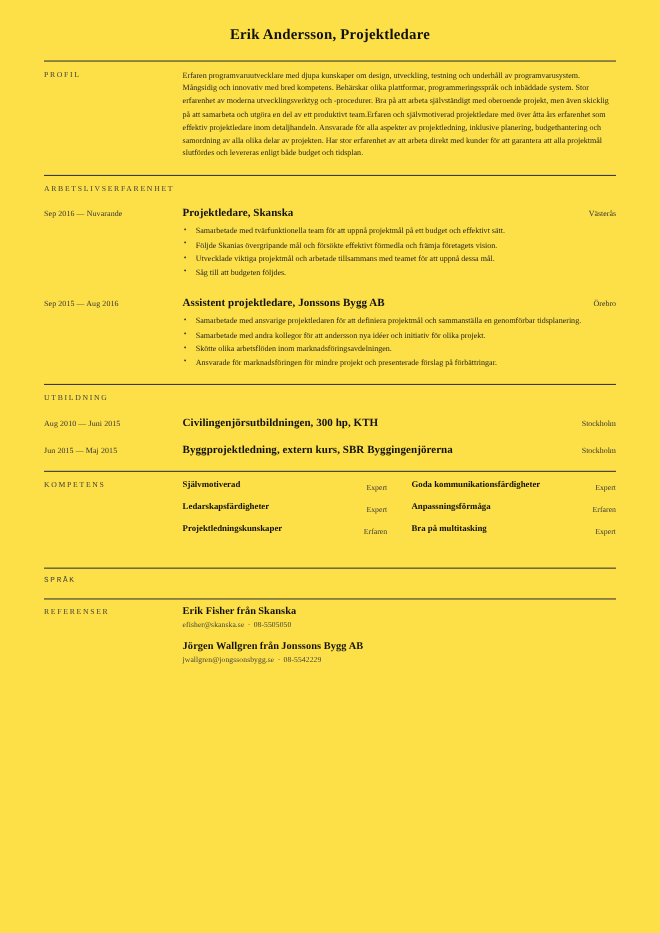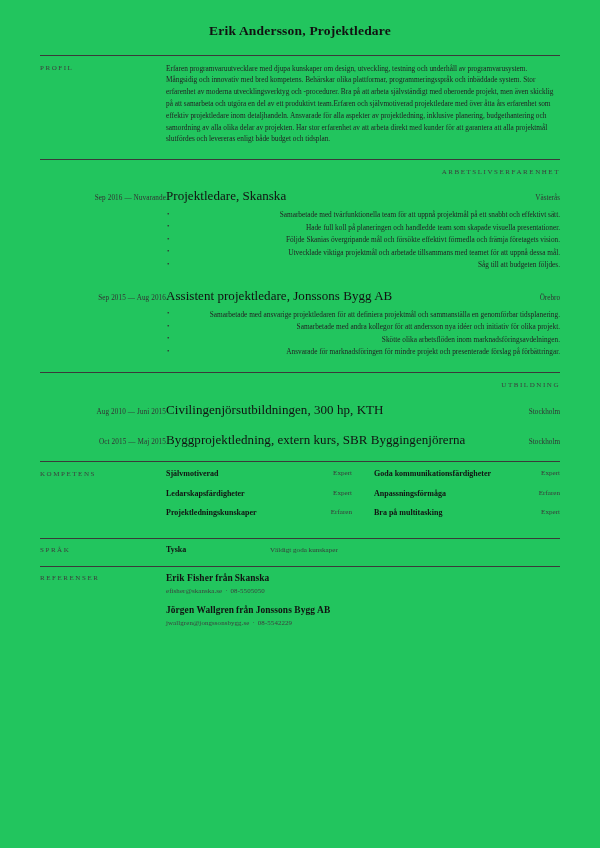--- a/index.html
+++ b/index.html
@@ -11,21 +11,21 @@
     width: 600px;
     height: 848px;
     font-family: "Liberation Serif", "DejaVu Serif", serif;
     color: #1a1a1a;
     overflow: hidden;
   }
   .page {
     position: relative;
     width: 600px;
     height: 848px;
-    background: #22c55e;
+    background: #fde047;
     box-sizing: border-box;
     padding: 0 40px;
   }
 
   
   .header {
     padding-top: 22px;
     text-align: center;
   }
   .cv-name {
@@ -87,22 +87,22 @@
     letter-spacing: 0.1px;
   }
   .entry-main {
     flex: 1 1 auto;
     display: flex;
     align-items: baseline;
     justify-content: space-between;
     min-width: 0;
   }
   .entry-title {
-    font-size: 13px;
-    font-weight: normal;
+    font-size: 10px;
+    font-weight: bold;
     color: #111111;
     letter-spacing: 0.05px;
   }
   .entry-place {
     font-size: 7.2px;
     color: #333333;
     white-space: nowrap;
     padding-left: 8px;
   }
   .bullets {
@@ -139,21 +139,21 @@
     gap: 0;
   }
   .skill-col {
     flex: 1 1 50%;
     min-width: 0;
     padding-right: 0px;
   }
   .skill-col:first-child { padding-right: 22px; }
   .skill-row {
     display: flex;
-    align-items: flex-start;
+    align-items: flex-end;
     justify-content: space-between;
     margin-bottom: 9px;
     gap: 6px;
   }
   .skill-name {
     font-size: 8px;
     font-weight: bold;
     color: #121212;
     line-height: 1.35;
   }
@@ -196,21 +196,21 @@
   .ref-contact {
     font-size: 6.9px;
     color: #3d3d3d;
     margin-top: 4px;
     letter-spacing: 0.1px;
   }
   .ref-contact .dot { padding: 0 3px; }
 
   
   .s-profil { margin-top: 15px; }
-  .s-gap-lg { margin-top: 14px; text-align: right; }
+  .s-gap-lg { margin-top: 14px; }
   .s-gap-md { margin-top: 13px; }
   .entry-gap { margin-top: 17px; }
   .edu-gap { margin-top: 14px; }
 </style>
 </head>
 <body>
 
 <div class="page">
 
   <div class="header">
@@ -232,22 +232,21 @@
       <div class="entry">
         <div class="entry-head">
           <div class="entry-date">Sep 2016 — Nuvarande</div>
           <div class="entry-main">
             <div class="entry-title">Projektledare, Skanska</div>
             <div class="entry-place">Västerås</div>
           </div>
         </div>
         <div class="entry-body-indent">
           <ul class="bullets">
-            <li>Samarbetade med tvärfunktionella team för att uppnå projektmål på ett snabbt och effektivt sätt.</li>
-            <li>Hade full koll på planeringen och handledde team som skapade visuella presentationer.</li>
+            <li>Samarbetade med tvärfunktionella team för att uppnå projektmål på ett budget och effektivt sätt.</li>
             <li>Följde Skanias övergripande mål och försökte effektivt förmedla och främja företagets vision.</li>
             <li>Utvecklade viktiga projektmål och arbetade tillsammans med teamet för att uppnå dessa mål.</li>
             <li>Såg till att budgeten följdes.</li>
           </ul>
         </div>
       </div>
 
       <div class="entry entry-gap">
         <div class="entry-head">
           <div class="entry-date">Sep 2015 — Aug 2016</div>
@@ -278,21 +277,21 @@
           <div class="entry-date">Aug 2010 — Juni 2015</div>
           <div class="entry-main">
             <div class="entry-title">Civilingenjörsutbildningen, 300 hp, KTH</div>
             <div class="entry-place">Stockholm</div>
           </div>
         </div>
       </div>
 
       <div class="entry edu-gap">
         <div class="entry-head">
-          <div class="entry-date">Oct 2015 — Maj 2015</div>
+          <div class="entry-date">Jun 2015 — Maj 2015</div>
           <div class="entry-main">
             <div class="entry-title">Byggprojektledning, extern kurs, SBR Byggingenjörerna</div>
             <div class="entry-place">Stockholm</div>
           </div>
         </div>
       </div>
     </div>
   </div>
 
   <div class="section s-gap-md">
@@ -327,28 +326,22 @@
           <div class="skill-row">
             <div class="skill-name">Bra på multitasking</div>
             <div class="skill-level">Expert</div>
           </div>
         </div>
 
       </div>
     </div>
   </div>
 
-  <div class="section tight" style="margin-top:10px;">
+  <div class="section tight" style="margin-top:20px;font-family:Liberation Mono, monospace;">
     <div class="sec-label">SPRÅK</div>
-    <div class="sec-body">
-      <div class="lang-row">
-        <div class="lang-name">Tyska</div>
-        <div class="lang-level">Väldigt goda kunskaper</div>
-      </div>
-    </div>
   </div>
 
   <div class="section tight" style="margin-top:12px;">
     <div class="sec-label">REFERENSER</div>
     <div class="sec-body">
 
       <div class="ref-item">
         <div class="ref-name">
           <span>Erik Fisher</span><span class="ref-sep">från</span><span>Skanska</span>
         </div>

